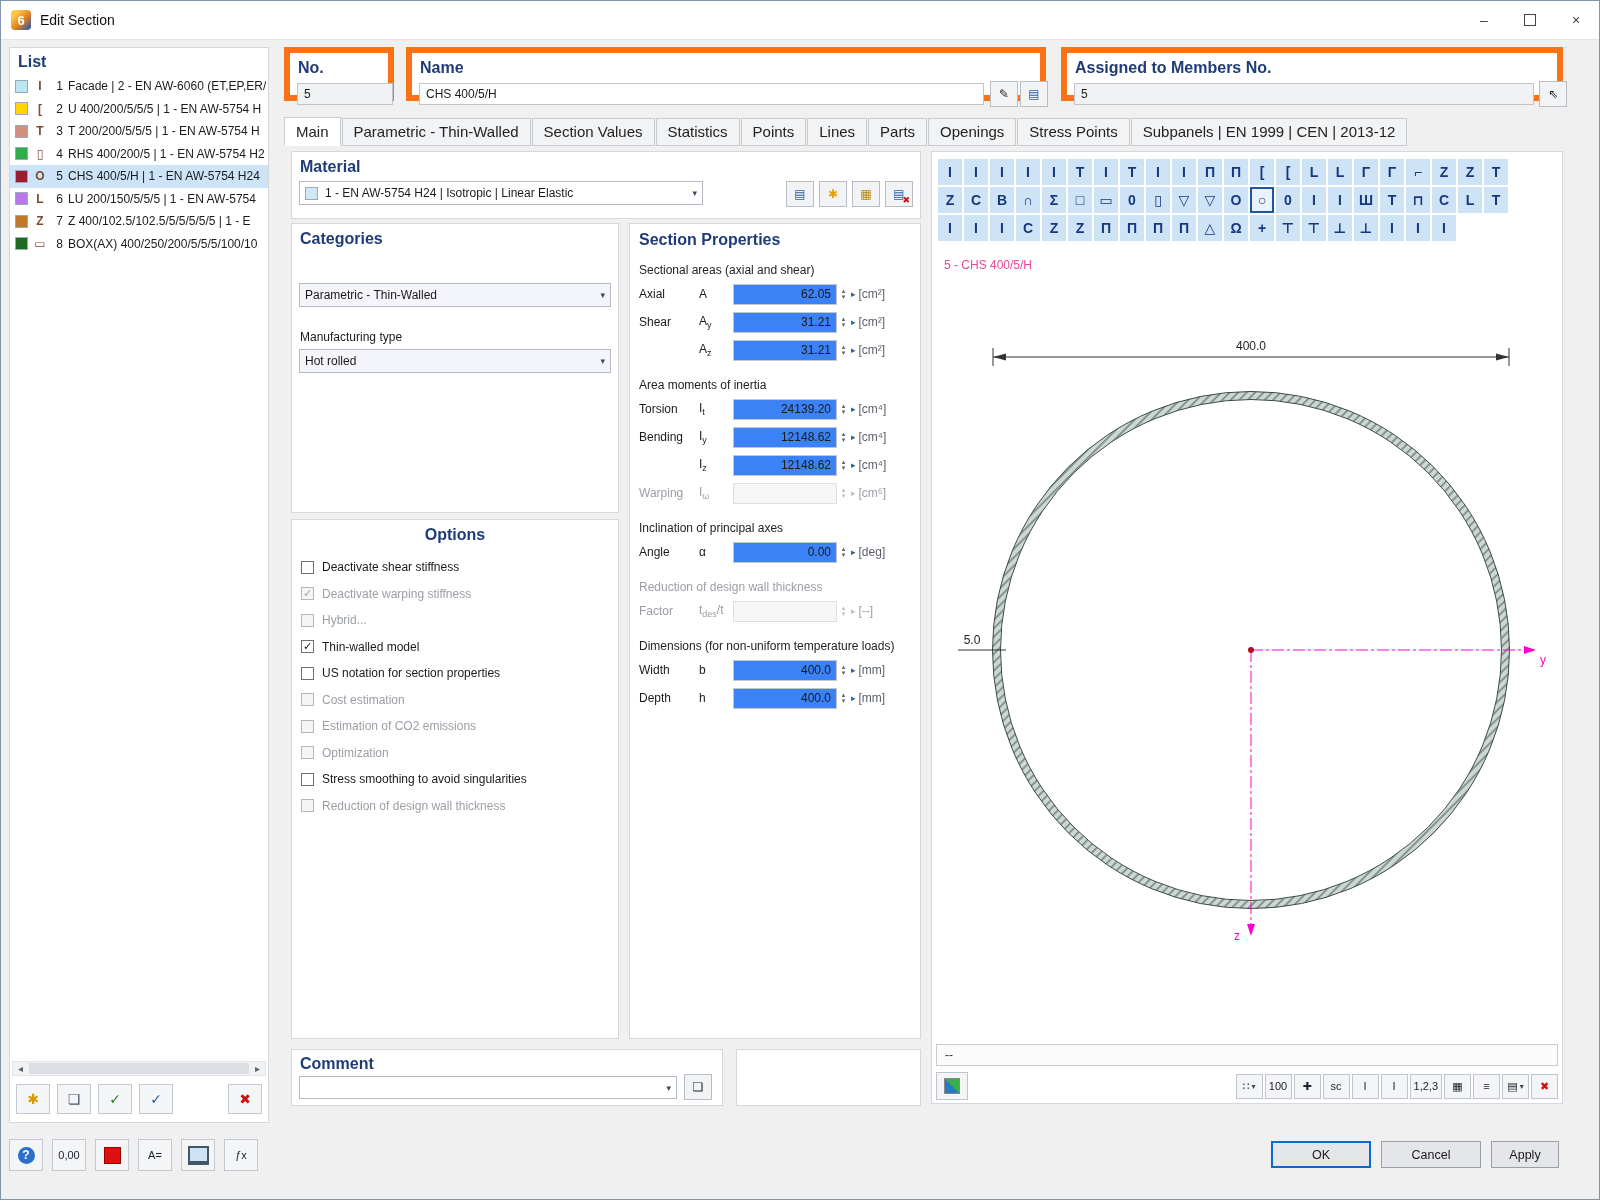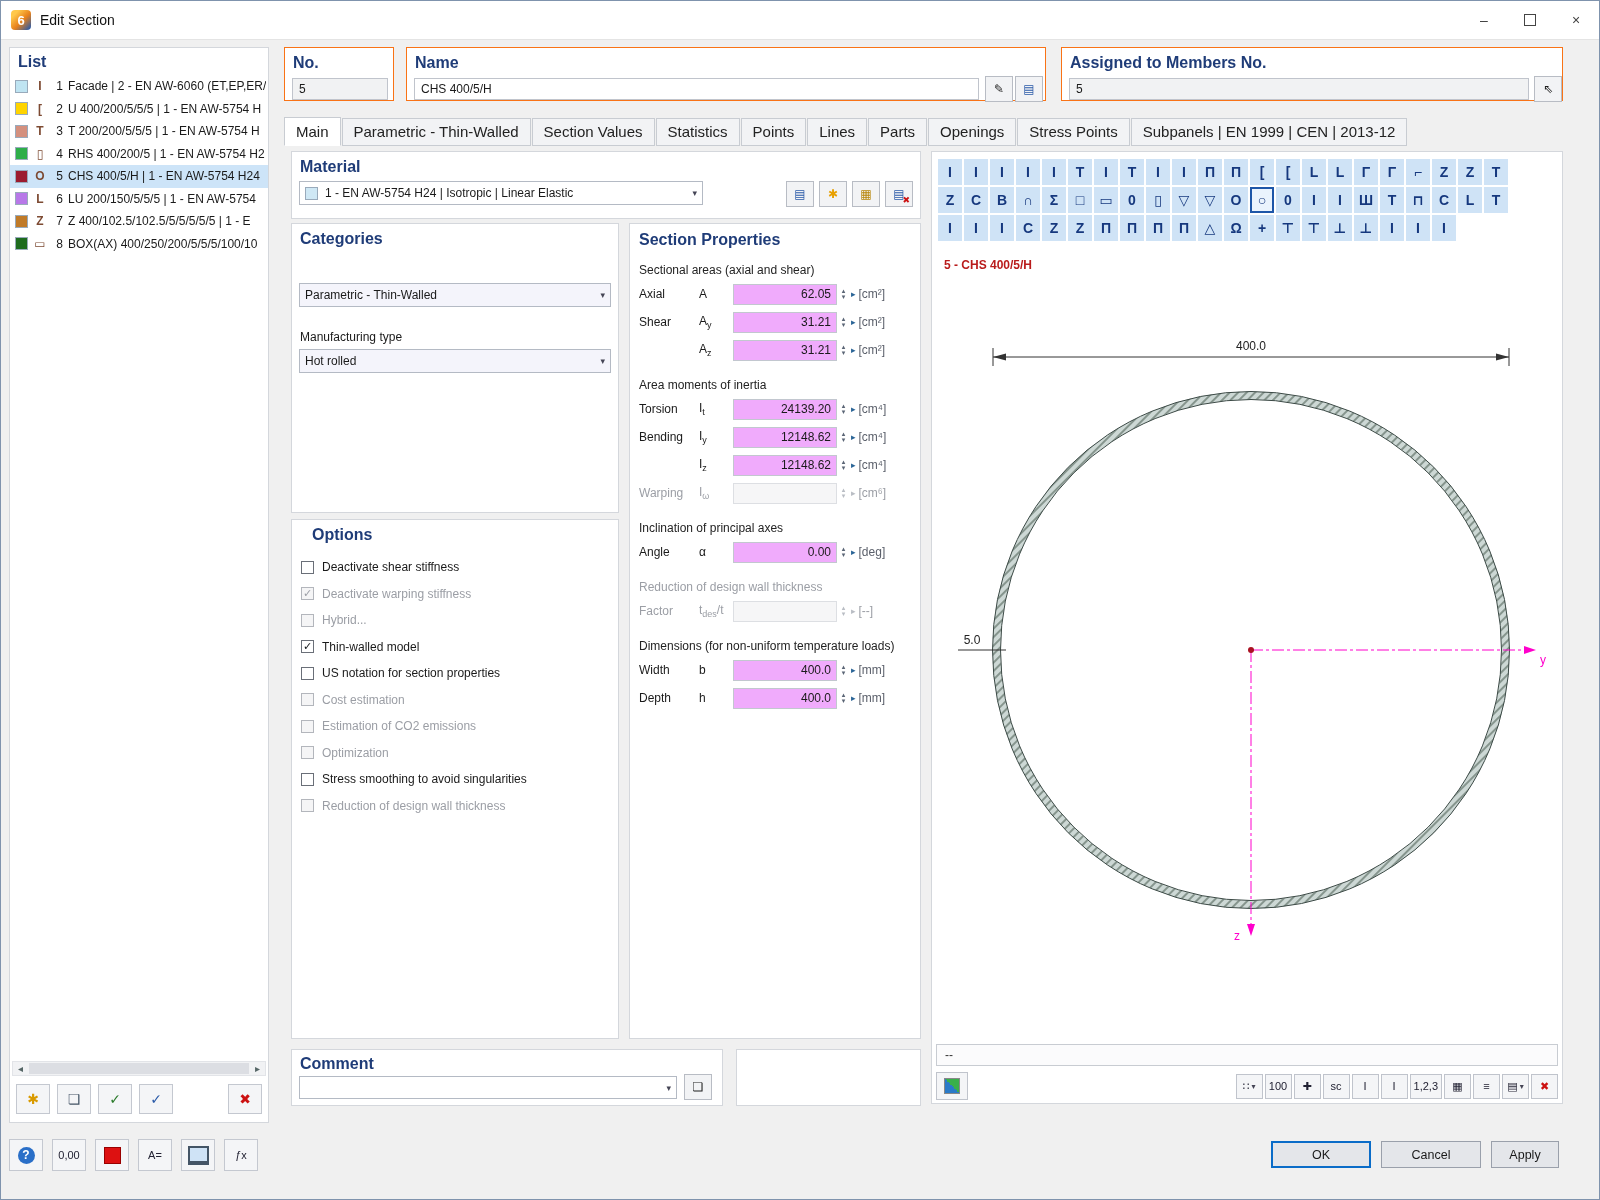--- a/index.html
+++ b/index.html
@@ -45,79 +45,79 @@
   .list-row .ltext{overflow:hidden;}
   .hscroll{position:absolute;left:2px;right:2px;bottom:46px;height:15px;background:#f1f2f4;
            display:flex;align-items:center;border:1px solid #e2e4e8;box-sizing:border-box;}
   .hscroll .sbtn{width:15px;text-align:center;color:#566;font-size:10px;}
   .hscroll .thumb{flex:1;height:11px;margin:0 1px;background:#dcdee3;}
   .list-toolbar{position:absolute;left:6px;right:6px;bottom:8px;height:30px;display:flex;align-items:center;gap:7px;}
   .ltool{width:32px;height:28px;border:1px solid #c4c8d0;background:#f4f5f7;display:flex;
          align-items:center;justify-content:center;font-size:14px;}
 
   
-  .hgroup{position:absolute;top:46px;height:54px;background:#fff;border:1px solid #f97316;box-sizing:border-box;}
+  .hgroup{position:absolute;top:46px;height:54px;background:#fff;border:6px solid #f97316;box-sizing:border-box;}
   .hgroup .group-title{padding:6px 8px 0;}
   .no-group{left:283px;width:110px;}
   .name-group{left:405px;width:640px;}
   .assigned-group{left:1060px;width:502px;}
   .hg-field{position:absolute;left:7px;top:30px;}
 
   
   .tabs{position:absolute;left:283px;top:119px;height:26px;display:flex;align-items:flex-end;}
   .tab{padding:4px 11px 5px;border:1px solid #c8ccd2;background:#f2f3f5;margin-right:1px;
        font-size:15px;color:#222;box-sizing:border-box;}
   .tab.active{background:#fff;border-bottom:1px solid #fff;padding-top:5px;}
 
   
   .material-panel{left:290px;top:150px;width:630px;height:68px;}
   .material-panel .group-title{padding:6px 8px 0;}
   .categories-panel{left:290px;top:222px;width:328px;height:290px;}
   .categories-panel .group-title{padding:6px 8px 0;}
   .options-panel{left:290px;top:518px;width:328px;height:520px;}
-  .options-panel .group-title{padding:6px 20px 0;}
+  .options-panel .group-title{padding:6px 20px 0;text-align:center;}
   .props-panel{left:628px;top:222px;width:292px;height:816px;padding:7px 9px;}
   .comment-panel{left:290px;top:1048px;width:432px;height:57px;}
   .comment-panel .group-title{padding:5px 8px 0;}
   .spacer-panel{left:735px;top:1048px;width:185px;height:57px;}
 
   .opt{display:flex;align-items:center;gap:8px;height:26.5px;padding-left:9px;}
   .cb{width:13px;height:13px;border:1px solid #6a6f78;background:#fff;display:inline-flex;
       align-items:center;justify-content:center;font-size:11px;color:#101418;box-sizing:border-box;flex:0 0 13px;}
   .opt.disabled .cb{border-color:#b3b6bc;background:#f5f5f6;color:#9b9ea5;}
   .opt.disabled .olabel{color:#9b9ea5;}
 
   .prop-heading{margin:14px 0 3px;color:#232323;}
   .prop-heading.disabled{color:#9b9ea5;}
   .prop-row{display:flex;align-items:center;height:28px;}
   .plabel{width:60px;flex:0 0 60px;}
   .psym{width:34px;flex:0 0 34px;}
   .psym sub{font-size:9px;}
-  .pfield{width:104px;flex:0 0 104px;background:#f0abfc;border:1px solid #c2c7cf;height:21px;
+  .pfield{width:104px;flex:0 0 104px;background:#3b82f6;border:1px solid #c2c7cf;height:21px;
           line-height:19px;text-align:right;padding:0 5px;box-sizing:border-box;}
   .pfield.disabled{background:#f6f6f7;border-color:#dddfe3;}
   .spin{display:flex;flex-direction:column;width:11px;flex:0 0 11px;margin-left:1px;
         font-size:7px;line-height:6px;color:#5a6575;text-align:center;}
   .pexp{color:#2a6496;font-size:9px;margin:0 3px 0 2px;}
   .punit{color:#5a5f6a;}
   .prop-row.disabled .plabel,.prop-row.disabled .psym,.prop-row.disabled .punit{color:#9b9ea5;}
   .prop-row.disabled .spin,.prop-row.disabled .pexp{color:#b9bdc4;}
 
   .comment-combo{position:absolute;left:7px;top:26px;width:378px;height:23px;}
   .copy-btn{position:absolute;left:392px;top:24px;width:28px;height:26px;}
 
   
   .right-panel{left:930px;top:150px;width:632px;height:953px;}
   .shape-grid{position:absolute;left:6px;top:7px;}
   .gridrow{display:flex;gap:2px;margin-bottom:2px;}
   .gcell{width:24px;height:26px;background:#cfe3f6;color:#16387e;display:flex;align-items:center;
          justify-content:center;font-size:14px;font-weight:bold;border:1px solid #cfe3f6;box-sizing:border-box;}
   .gcell.selected{border:2px solid #1d56a8;background:#eaf3fd;}
   .preview-canvas{position:absolute;left:4px;top:100px;width:622px;height:788px;background:#fff;}
-  .preview-caption{position:absolute;left:8px;top:6px;color:#b91c1c;font-weight:bold;}
+  .preview-caption{position:absolute;left:8px;top:6px;color:#ec4899;}
   .status{position:absolute;left:4px;right:4px;top:892px;height:22px;border:1px solid #c8ccd2;
           background:#fbfbfc;line-height:20px;padding:0 8px;color:#333;box-sizing:border-box;}
   .preview-toolbar{position:absolute;left:4px;right:4px;top:920px;height:28px;display:flex;align-items:center;}
   .tbtn{min-width:27px;height:25px;border:1px solid #c0c4cc;background:#f4f5f7;display:flex;
         align-items:center;justify-content:center;font-size:11px;color:#223;padding:0 3px;
         box-sizing:border-box;margin-left:2px;}
   .tbtn .darrow{font-size:8px;margin-left:2px;color:#445;}
   .view-settings{width:30px;height:26px;border:1px solid #c0c4cc;background:#f4f5f7;display:flex;
                  align-items:center;justify-content:center;}
   .colorgrid{width:14px;height:14px;background:

